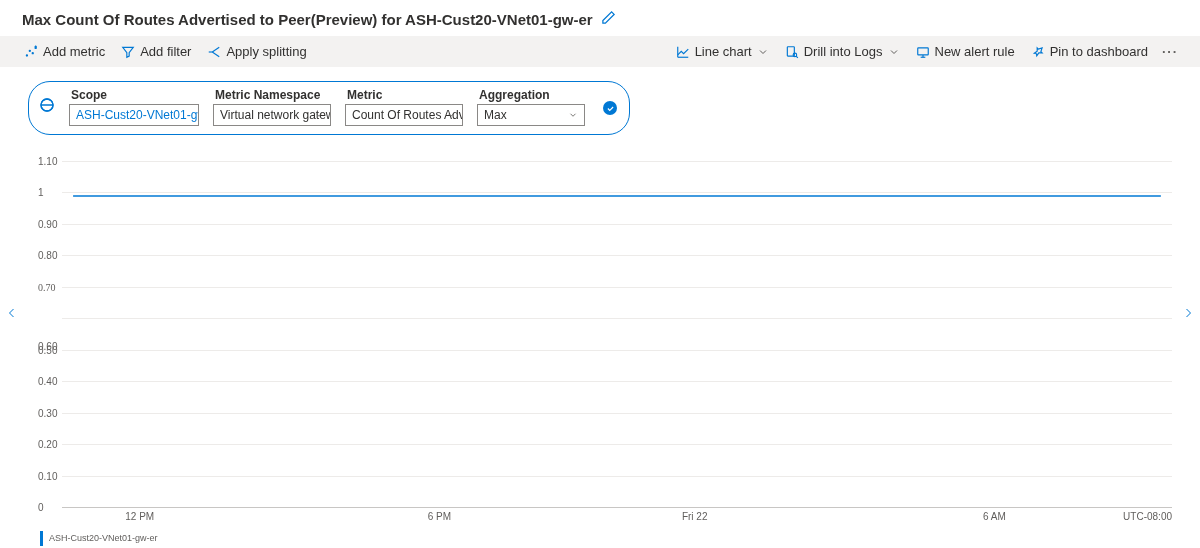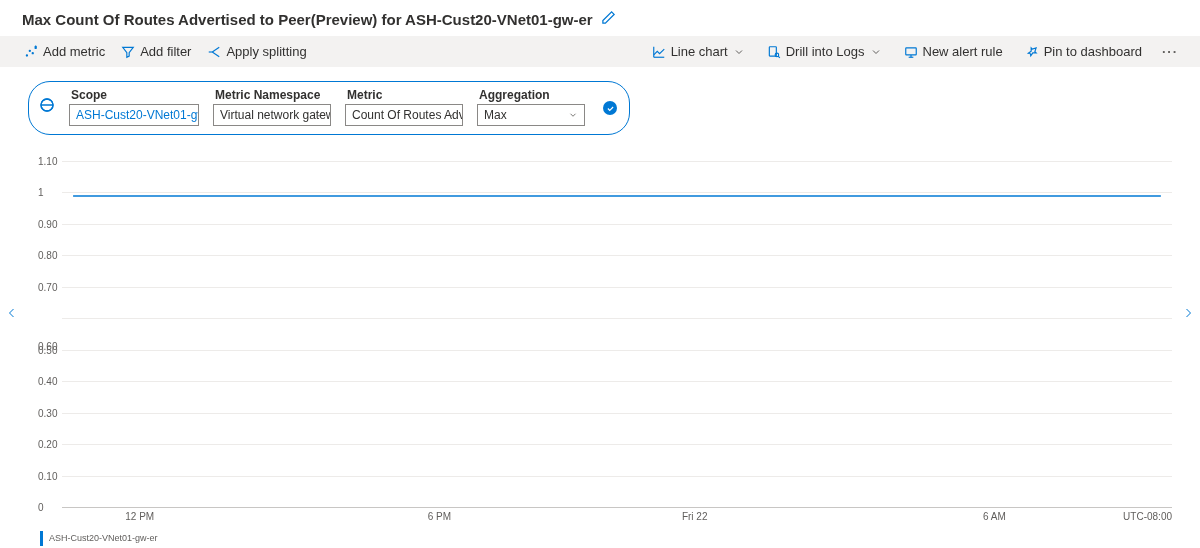--- a/index.html
+++ b/index.html
@@ -23,21 +23,21 @@
   .edit-icn { stroke: #0078d4; cursor: pointer; }
   .toolbar {
     background: #f3f2f1;
     display: flex;
     align-items: center;
     padding: 4px 22px;
     font-size: 13px;
     gap: 14px;
   }
   .toolbar .left { display: flex; gap: 12px; }
-  .toolbar .right { margin-left: auto; display: flex; gap: 18px; align-items: center; }
+  .toolbar .right { margin-left: auto; display: flex; gap: 12px; align-items: center; }
   .tbtn { display: flex; align-items: center; gap: 5px; cursor: pointer; padding: 4px 2px; }
   .tbtn svg { stroke: #0078d4; }
   .tbtn-chev svg.chev { stroke: #605e5c; }
   .more-dots { color: #605e5c; font-weight: bold; letter-spacing: 1px; cursor: pointer; }
   .pill-wrap { padding: 14px 28px 6px 28px; }
   .pill {
     border: 1px solid #0078d4;
     border-radius: 22px;
     display: inline-flex;
     align-items: flex-end;
@@ -256,21 +256,21 @@
 <div class="chart-area" id="chart-area">
     <div class="gridline" style="top: 0px;"></div>
     <div class="ytick" style="top: 0px;">1.10</div>
     <div class="gridline" style="top: 31.4545px;"></div>
     <div class="ytick" style="top: 31.4545px;">1</div>
     <div class="gridline" style="top: 62.9091px;"></div>
     <div class="ytick" style="top: 62.9091px;">0.90</div>
     <div class="gridline" style="top: 94.3636px;"></div>
     <div class="ytick" style="top: 94.3636px;">0.80</div>
     <div class="gridline" style="top: 125.818px;"></div>
-    <div class="ytick" style="top: 125.818px;">0.70</div>
+    <div class="ytick" style="top: 125.818px; font-family: Liberation Serif, serif;">0.70</div>
     <div class="gridline" style="top: 157.273px;"></div>
     <div class="ytick" style="top: 157.273px; margin-top: 28px;">0.60</div>
     <div class="gridline" style="top: 188.727px;"></div>
     <div class="ytick" style="top: 188.727px;">0.50</div>
     <div class="gridline" style="top: 220.182px;"></div>
     <div class="ytick" style="top: 220.182px;">0.40</div>
     <div class="gridline" style="top: 251.636px;"></div>
     <div class="ytick" style="top: 251.636px;">0.30</div>
     <div class="gridline" style="top: 283.091px;"></div>
     <div class="ytick" style="top: 283.091px;">0.20</div>

